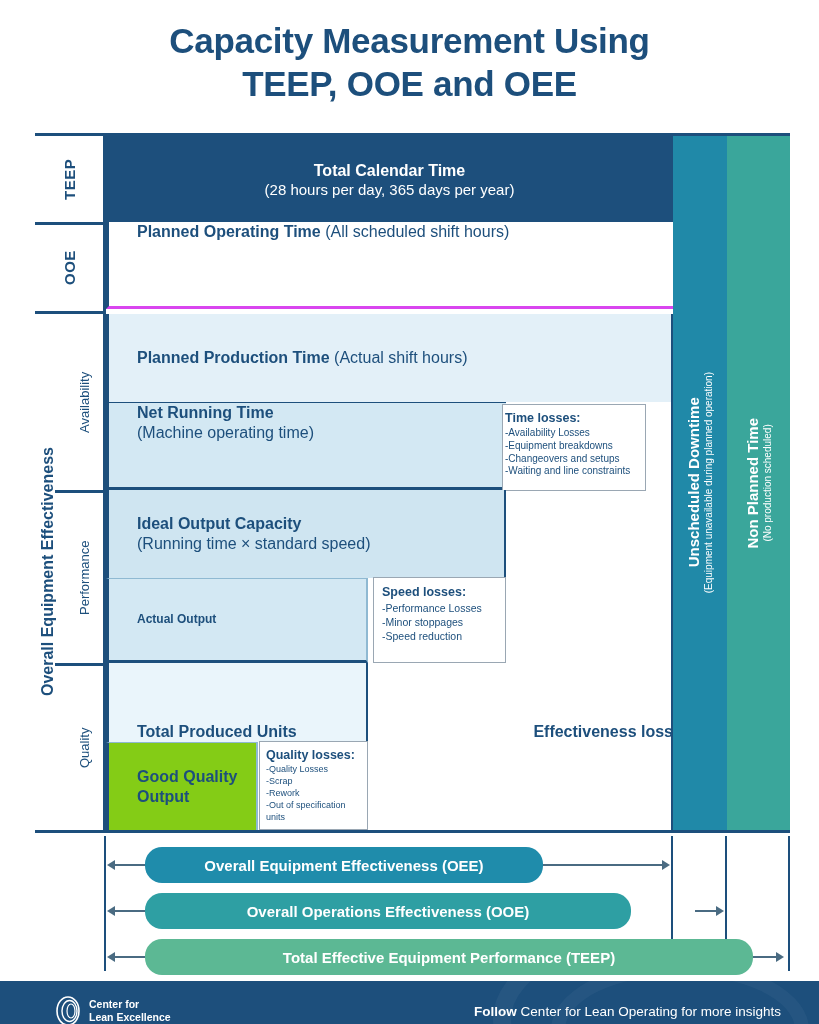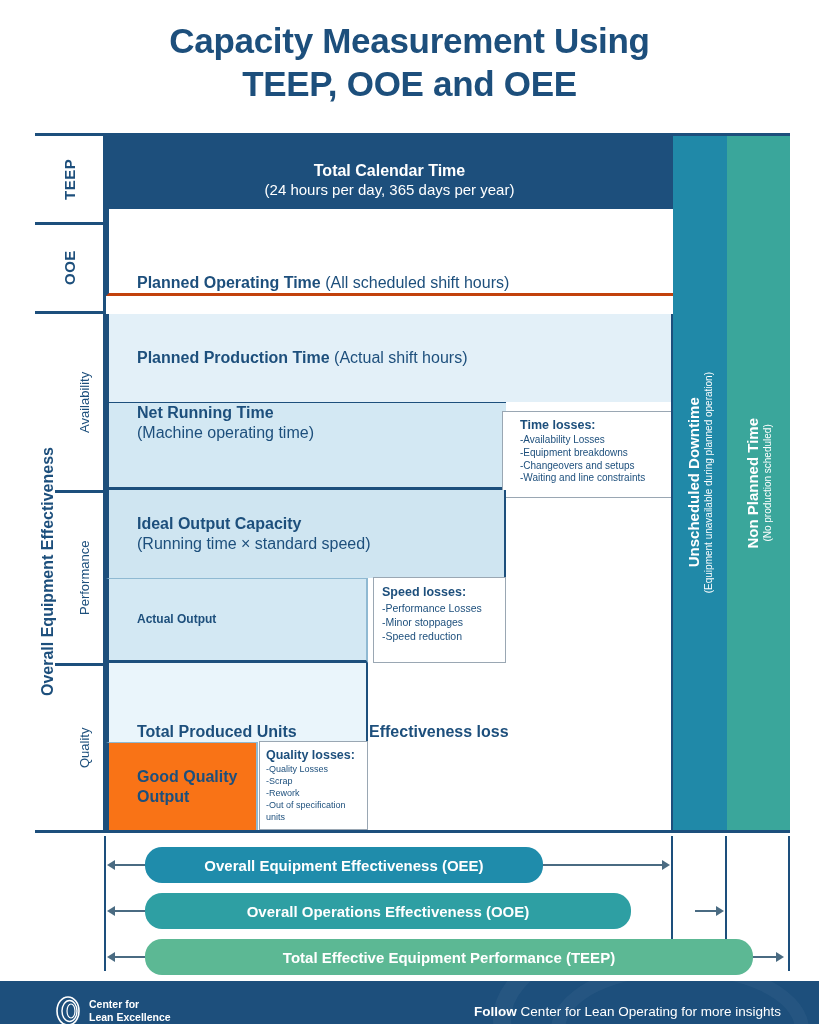--- a/index.html
+++ b/index.html
@@ -40,21 +40,21 @@
   .b{font-weight:bold;}
   .n{font-weight:normal;}
 
   .navy{background:#1d4f7c;}
   .navy .t{color:#ffffff;}
   .white{background:#ffffff;}
   .lt1{background:#e3f0f8;}
   .lt2{background:#d3e8f3;}
   .lt3{background:#cfe5f1;}
   .lt4{background:#eaf5fb;}
-  .lt5{background:#f97316;}
+  .lt5{background:#84cc16;}
 
   .lossbox{position:absolute;background:#ffffff;border:1px solid #9aa7b3;box-sizing:border-box;}
   .lossbox .ttl{font-weight:bold;color:#1d4f7c;}
   .lossbox ul{margin:0;padding:0;list-style:none;color:#1d4f7c;}
 
   
   .vcol{position:absolute;top:3px;height:694px;display:flex;align-items:center;justify-content:center;}
   .vcol .inner{writing-mode:vertical-rl;transform:rotate(180deg);text-align:center;color:#fff;line-height:1.2;}
   .vcol .h{font-weight:bold;font-size:15px;display:block;}
   .vcol .s{font-weight:normal;font-size:10px;display:block;}
@@ -113,44 +113,44 @@
   <div class="vlabel teep" style="left:8px;top:3px;width:52px;height:86px;">TEEP</div>
   <div class="vlabel ooe" style="left:8px;top:92px;width:52px;height:86px;">OOE</div>
   <div class="vlabel oee-main" style="left:0px;top:181px;width:26px;height:516px;">Overall Equipment Effectiveness</div>
   <div class="vlabel sub" style="left:34px;top:181px;width:30px;height:176px;">Availability</div>
   <div class="vlabel sub" style="left:34px;top:360px;width:30px;height:170px;">Performance</div>
   <div class="vlabel sub" style="left:34px;top:533px;width:30px;height:164px;">Quality</div>
 
   <div class="cell navy" style="left:71px;top:3px;width:567px;height:88px;display:flex;align-items:center;justify-content:center;">
     <div class="t" style="text-align:center;">
       <div class="b" style="font-size:16px;">Total Calendar Time</div>
-      <div class="n" style="font-size:15px;">(24 hours per day, 365 days per year)</div>
-    </div>
-  </div>
-
-  <div class="cell white" style="left:71px;top:73px;width:567px;height:90px;border-left:3px solid #1d4f7c;border-top:3px solid #1d4f7c;border-bottom:3px solid #c2410c;display:flex;align-items:flex-end;">
+      <div class="n" style="font-size:15px;">(28 hours per day, 365 days per year)</div>
+    </div>
+  </div>
+
+  <div class="cell white" style="left:71px;top:86px;width:567px;height:90px;border-left:3px solid #1d4f7c;border-top:3px solid #1d4f7c;border-bottom:3px solid #d946ef;display:flex;align-items:flex-start;">
     <div class="t" style="font-size:16px;margin-left:28px;">
       <span class="b">Planned Operating Time</span><span class="n"> (All scheduled shift hours)</span>
     </div>
   </div>
 
   <div class="cell lt1" style="left:71px;top:181px;width:567px;height:88px;border-left:3px solid #1d4f7c;border-right:2px solid #1d4f7c;display:flex;align-items:center;">
     <div class="t" style="font-size:16px;margin-left:28px;">
       <span class="b">Planned Production Time</span><span class="n"> (Actual shift hours)</span>
     </div>
   </div>
 
   <div class="cell lt2" style="left:71px;top:269px;width:400px;height:88px;border-left:3px solid #1d4f7c;border-top:1px solid #1d4f7c;border-bottom:3px solid #1d4f7c;display:flex;">
     <div class="t" style="font-size:16px;margin-left:28px;">
       <div class="b">Net Running Time</div>
       <div class="n">(Machine operating time)</div>
     </div>
   </div>
 
-  <div class="lossbox" style="left:467px;top:278px;width:170px;height:87px;padding:6px 17px;">
+  <div class="lossbox" style="left:467px;top:271px;width:144px;height:87px;padding:6px 2px;">
     <div class="ttl" style="font-size:12.5px;margin-bottom:2px;">Time losses:</div>
     <ul style="font-size:10px;line-height:1.28;">
       <li>-Availability Losses</li>
       <li>-Equipment breakdowns</li>
       <li>-Changeovers and setups</li>
       <li>-Waiting and line constraints</li>
     </ul>
   </div>
 
   <div class="cell lt3" style="left:71px;top:357px;width:400px;height:88px;border-left:3px solid #1d4f7c;border-right:2px solid #1d4f7c;display:flex;align-items:center;">
@@ -184,21 +184,21 @@
   <div class="lossbox" style="left:224px;top:608px;width:109px;height:89px;padding:6px 6px;">
     <div class="ttl" style="font-size:12.5px;margin-bottom:2px;">Quality losses:</div>
     <ul style="font-size:9px;line-height:1.32;">
       <li>-Quality Losses</li>
       <li>-Scrap</li>
       <li>-Rework</li>
       <li>-Out of specification units</li>
     </ul>
   </div>
 
-  <div class="cell white" style="left:334px;top:530px;width:304px;height:167px;display:flex;align-items:center;justify-content:flex-start;">
+  <div class="cell white" style="left:334px;top:530px;width:304px;height:167px;display:flex;align-items:center;justify-content:flex-end;">
     <div class="t b" style="font-size:16px;margin-bottom:30px;">Effectiveness loss</div>
   </div>
   <div class="rail" style="left:636px;top:181px;width:2px;height:516px;"></div>
 
   <div class="vcol" id="col-unsched" style="left:638px;width:54px;">
     <div class="inner">
       <span class="h">Unscheduled Downtime</span>
       <span class="s">(Equipment unavailable during planned operation)</span>
     </div>
   </div>

